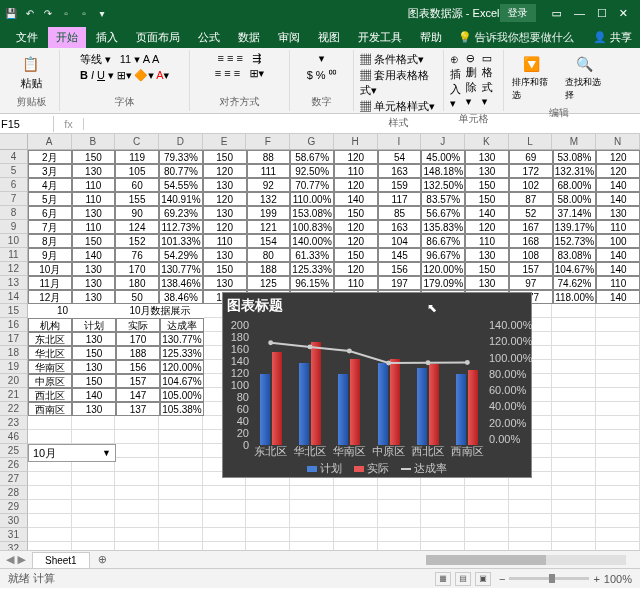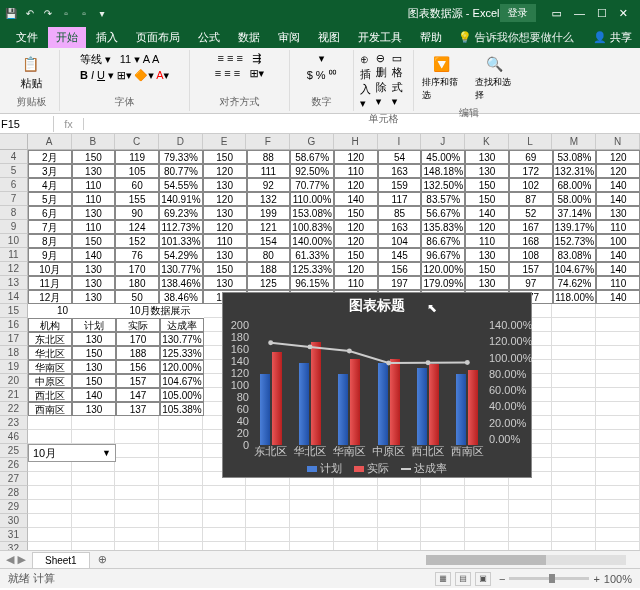--- a/index.html
+++ b/index.html
@@ -37,21 +37,21 @@
 .row .cell.bordered{border:1px solid #888}
 .sel{position:absolute;border:2px solid #0d7c3f;pointer-events:none}
 .mini-table{position:absolute;left:28px;top:170px}
 .mini-table .mrow{display:flex;height:14px}
 .mini-table .mcell{width:44px;border:1px solid #888;text-align:center;font-size:10px;line-height:14px;background:#fff}
 .mini-table .mcell.noborder{border:none}
 .mini-table .mhdr{font-weight:normal;white-space:nowrap}
 .dropdown{position:absolute;left:28px;top:310px;width:88px;height:18px;border:1px solid #999;display:flex;align-items:center;padding:0 4px;background:#fff}
 .dropdown .arrow{margin-left:auto;font-size:9px}
 .chart{position:absolute;left:222px;top:158px;width:310px;height:186px;background:#3a3a3a;border:1px solid #888}
-.chart-title{text-align:center;color:#fff;font-size:14px;padding:4px;font-weight:bold}
+.chart-title{color:#fff;font-size:14px;padding:4px;font-weight:bold}
 .chart-body{position:relative;height:140px;margin:0 44px 0 28px}
 .chart-body .bars{position:absolute;bottom:14px;left:0;right:0;height:110px;display:flex;justify-content:space-around;align-items:flex-end}
 .chart-body .bargroup{display:flex;gap:2px;align-items:flex-end}
 .chart-body .bar{width:10px}
 .chart-body .bar.plan{background:linear-gradient(to right,#4a7fd8,#2050a8)}
 .chart-body .bar.act{background:linear-gradient(to right,#e85555,#b82020)}
 .chart-body .xlabels{position:absolute;bottom:0;left:0;right:0;display:flex;justify-content:space-around;color:#ccc;font-size:9px}
 .chart-body .yaxis{position:absolute;left:-22px;top:0;bottom:14px;display:flex;flex-direction:column;justify-content:space-between;color:#ccc;font-size:8px;text-align:right;width:20px}
 .chart-body .yaxis2{position:absolute;right:-44px;top:0;bottom:14px;display:flex;flex-direction:column;justify-content:space-between;color:#ccc;font-size:8px;width:42px}
 .chart-body .line{position:absolute;bottom:14px;left:0;right:0;height:110px;pointer-events:none}
@@ -134,20 +134,28 @@
       <div>≡ ≡ ≡ &nbsp; ⊞▾</div>
     </div>
     <div class="lbl">对齐方式</div>
   </div>
   <div class="rgroup" style="width:64px">
     <div class="top" style="flex-direction:column;gap:2px;font-size:10px">
       <div>▾</div>
         <div>$ % ⁰⁰</div>
     </div>
     <div class="lbl">数字</div>
+  </div>
+  <div class="rgroup" style="width:90px">
+    <div class="top" style="flex-direction:column;gap:1px;font-size:10px;align-items:flex-start">
+      <div>▦ <span>条件格式</span>▾</div>
+      <div>▦ <span>套用表格格式</span>▾</div>
+      <div>▦ <span>单元格样式</span>▾</div>
+    </div>
+    <div class="lbl">样式</div>
   </div>
   <div class="rgroup" style="width:60px">
     <div class="top" style="flex-direction:row;gap:1px;font-size:10px;align-items:flex-start">
       <div>⊕ <span>插入</span> ▾</div>
       <div>⊖ <span>删除</span> ▾</div>
       <div>▭ <span>格式</span> ▾</div>
     </div>
     <div class="lbl">单元格</div>
   </div>
   <div class="rgroup" style="width:110px;border-right:none">

